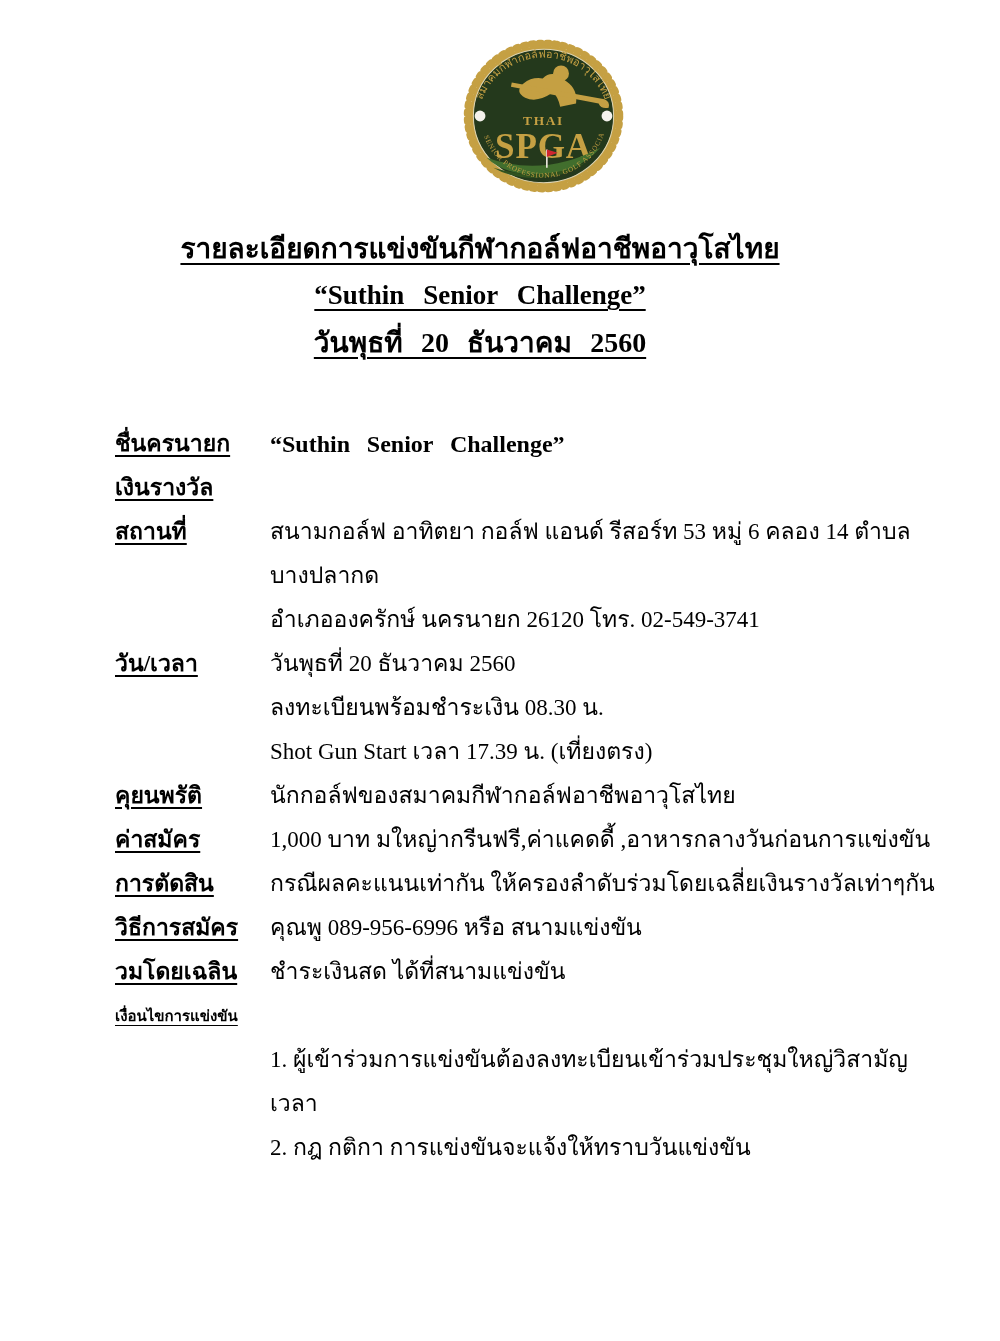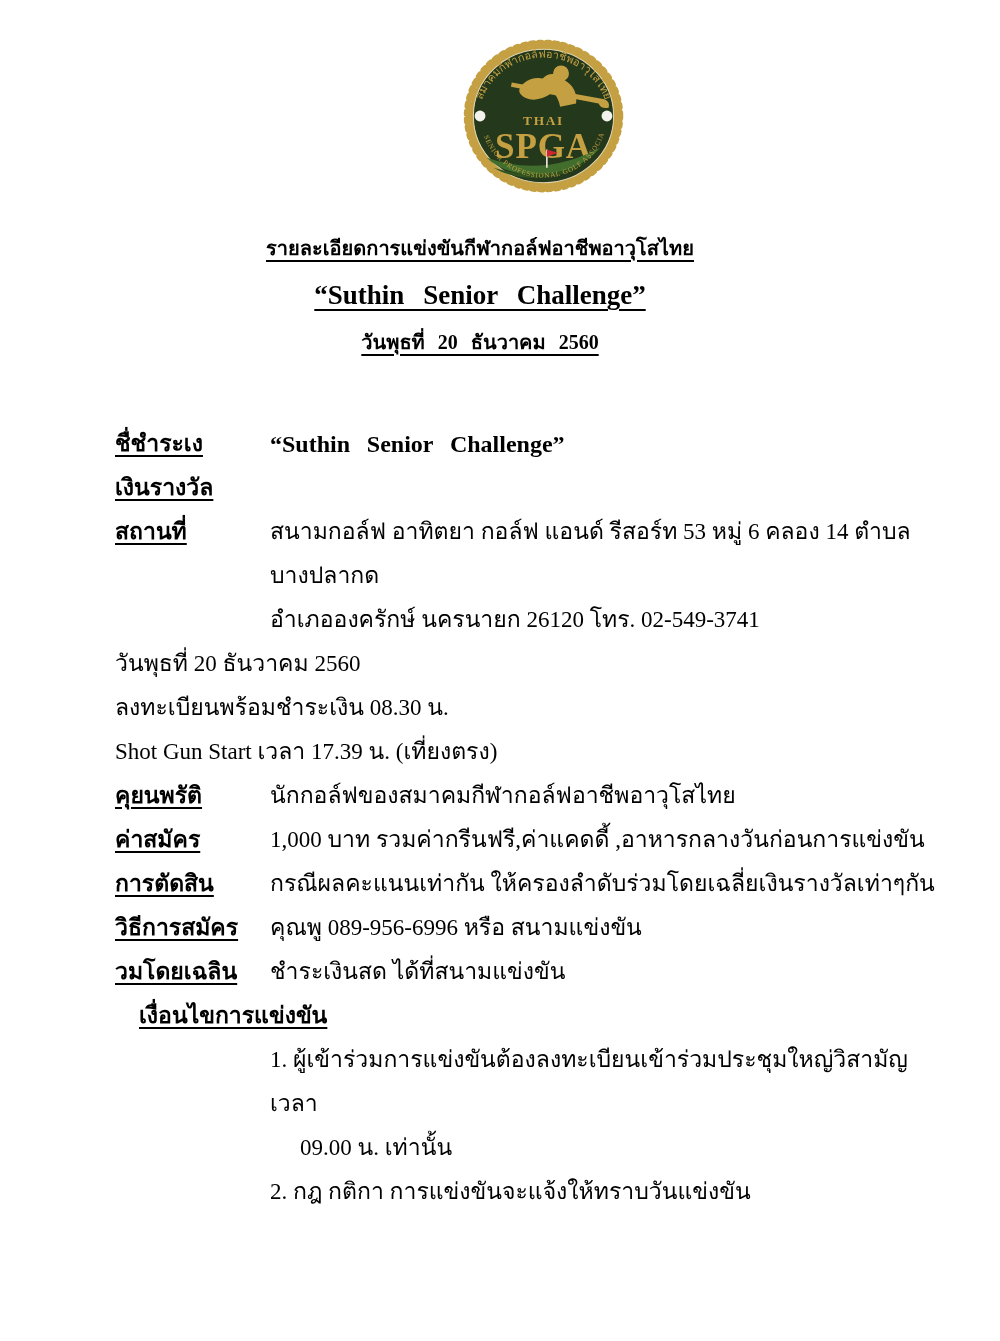--- a/index.html
+++ b/index.html
@@ -20,42 +20,42 @@
     justify-content:center;
   }
   .logo-wrap svg{transform:translateX(16px);}
   .title-block{
     margin-top:28px;
     width:730px;
     text-align:center;
   }
   .title-line{
     font-weight:bold;
-    font-size:20px;
+    font-size:28px;
     line-height:47px;
     text-decoration:underline;
     text-underline-offset:5px;
     text-decoration-thickness:2px;
   }
   .title-line.en{font-size:27px;word-spacing:0.45em;}
   .title-line.spaced{word-spacing:0.4em;}
   .details{margin-top:56px;}
   .row{
     display:flex;
     align-items:flex-start;
     font-size:23px;
     line-height:44px;
   }
   .label{flex:0 0 155px;font-weight:bold;}
   .label span{text-decoration:underline;text-underline-offset:4px;}
   .value{flex:1;}
   .vline{min-height:44px;}
   .vline.bold{font-weight:bold;word-spacing:0.45em;font-size:24px;}
   .cond-header{
-    font-size:23px;line-height:44px;font-weight:bold;margin-left:24px;
+    font-size:15px;line-height:44px;font-weight:bold;
   }
   .cond-header span{text-decoration:underline;text-underline-offset:4px;}
   .conditions{margin-left:155px;}
   .cond-item{font-size:23px;line-height:44px;}
   .cline.cont{padding-left:30px;}
 </style>
 </head>
 <body>
 
 <div class="page">
@@ -100,52 +100,53 @@
   </div>
 
   <div class="title-block">
     <div class="title-line">รายละเอียดการแข่งขันกีฬากอล์ฟอาชีพอาวุโสไทย</div>
     <div class="title-line en">“Suthin Senior Challenge”</div>
     <div class="title-line spaced">วันพุธที่ 20 ธันวาคม 2560</div>
   </div>
 
   <div class="details">
       <div class="row">
-    <div class="label"><span>ชื่ชำระเง</span></div>
+    <div class="label"><span>ชื่นครนายก</span></div>
     <div class="value">
           <div class="vline bold">“Suthin Senior Challenge”</div>
         </div>
   </div>
       <div class="row">
     <div class="label"><span>เงินรางวัล</span></div>
   </div>
       <div class="row">
     <div class="label"><span>สถานที่</span></div>
     <div class="value">
           <div class="vline">สนามกอล์ฟ อาทิตยา กอล์ฟ แอนด์ รีสอร์ท 53 หมู่ 6 คลอง 14 ตำบลบางปลากด</div>
           <div class="vline">อำเภอองครักษ์ นครนายก 26120 โทร. 02-549-3741</div>
         </div>
   </div>
       <div class="row">
+    <div class="label"><span>วัน/เวลา</span></div>
     <div class="value">
           <div class="vline">วันพุธที่ 20 ธันวาคม 2560</div>
           <div class="vline">ลงทะเบียนพร้อมชำระเงิน 08.30 น.</div>
           <div class="vline">Shot Gun Start เวลา 17.39 น. (เที่ยงตรง)</div>
         </div>
   </div>
       <div class="row">
     <div class="label"><span>คุยนพรัติ</span></div>
     <div class="value">
           <div class="vline">นักกอล์ฟของสมาคมกีฬากอล์ฟอาชีพอาวุโสไทย</div>
         </div>
   </div>
       <div class="row">
     <div class="label"><span>ค่าสมัคร</span></div>
     <div class="value">
-          <div class="vline">1,000 บาท รวมค่ากรีนฟรี,ค่าแคดดี้ ,อาหารกลางวันก่อนการแข่งขัน</div>
+          <div class="vline">1,000 บาท มใหญ่ากรีนฟรี,ค่าแคดดี้ ,อาหารกลางวันก่อนการแข่งขัน</div>
         </div>
   </div>
       <div class="row">
     <div class="label"><span>การตัดสิน</span></div>
     <div class="value">
           <div class="vline">กรณีผลคะแนนเท่ากัน ให้ครองลำดับร่วมโดยเฉลี่ยเงินรางวัลเท่าๆกัน</div>
         </div>
   </div>
       <div class="row">
     <div class="label"><span>วิธีการสมัคร</span></div>
@@ -161,20 +162,19 @@
   </div>
     </div>
 
   <div class="cond-header">
     <span>เงื่อนไขการแข่งขัน</span>
   </div>
 
   <div class="conditions">
       <div class="cond-item">
         <div class="cline">1. ผู้เข้าร่วมการแข่งขันต้องลงทะเบียนเข้าร่วมประชุมใหญ่วิสามัญ เวลา</div>
-        <div class="cline cont">09.00 น. เท่านั้น</div>
       </div>
       <div class="cond-item">
         <div class="cline">2. กฎ กติกา การแข่งขันจะแจ้งให้ทราบวันแข่งขัน</div>
       </div>
     </div>
 
 </div>
 
 </body></html>

